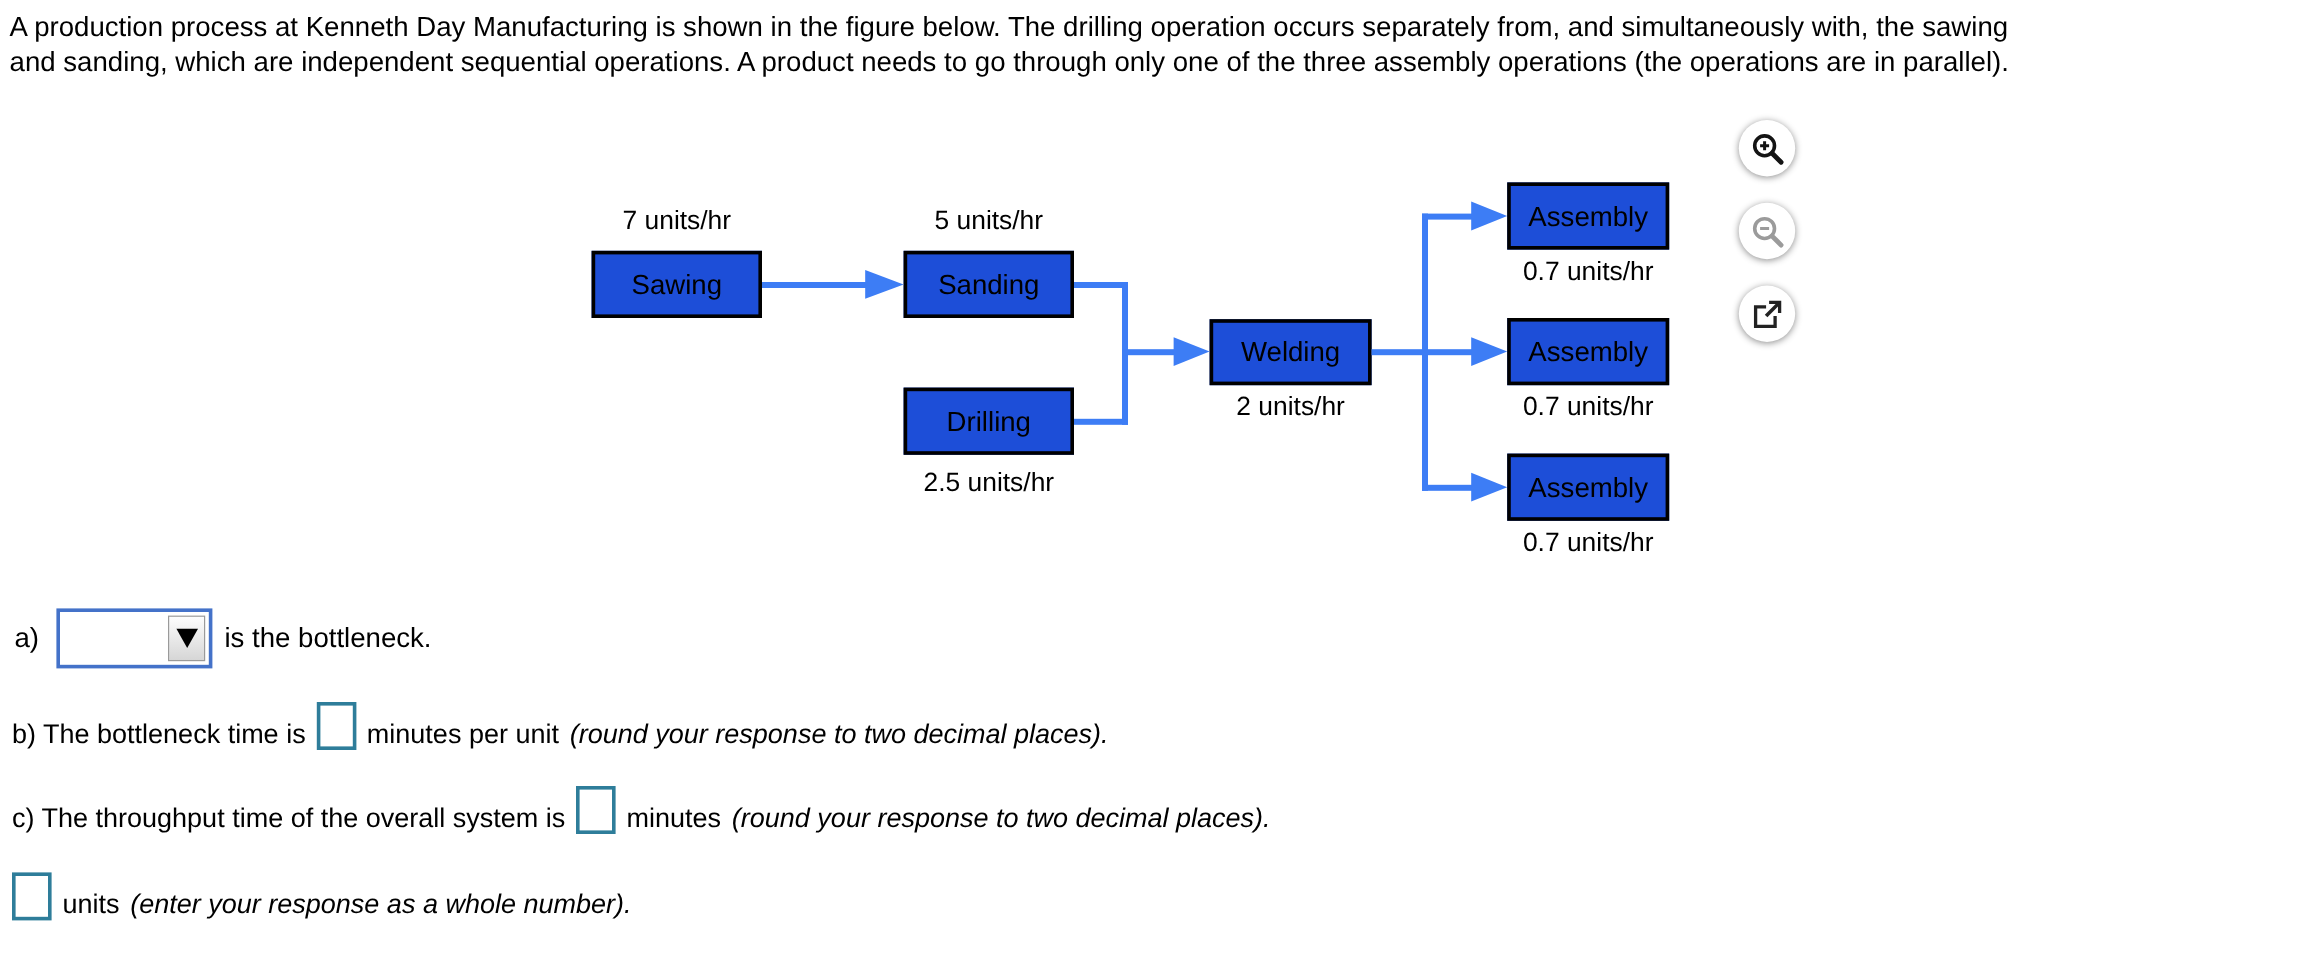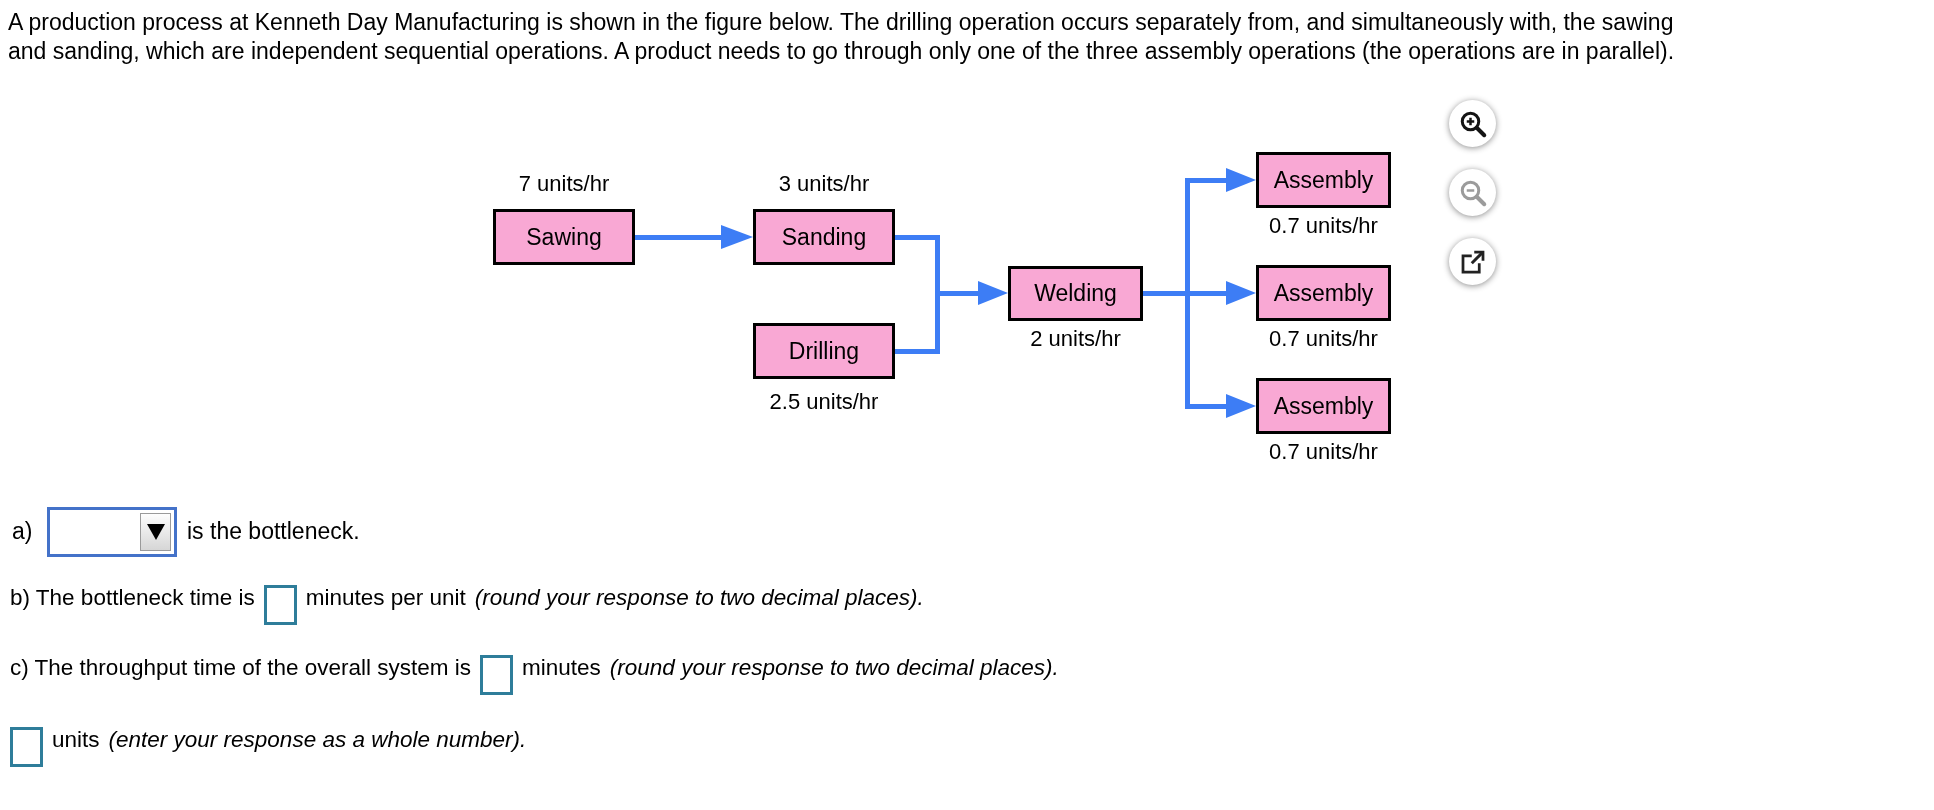--- a/index.html
+++ b/index.html
@@ -11,21 +11,21 @@
   body{
     width:1934px;height:810px;position:relative;background:#ffffff;
     font-family:"Liberation Sans",sans-serif;color:#000;overflow:hidden;
   }
   .para{
     position:absolute;left:8px;top:8px;
     font-size:23px;line-height:29px;white-space:nowrap;
   }
   
   .pbox{
-    position:absolute;box-sizing:border-box;border:3px solid #000;background:#f9a8d4;
+    position:absolute;box-sizing:border-box;border:3px solid #000;background:#1d4ed8;
     display:flex;align-items:center;justify-content:center;
     font-size:23px;
   }
   .rate{
     position:absolute;font-size:22px;text-align:center;white-space:nowrap;
   }
   
   .hline,.vline{position:absolute;background:var(--blue);}
   .ahead{
     position:absolute;width:0;height:0;
@@ -33,21 +33,21 @@
     border-left:30px solid var(--blue);
   }
   
   .iconbtn{
     position:absolute;left:1449px;width:47px;height:47px;border-radius:50%;
     background:#fff;box-shadow:0 1px 6px rgba(0,0,0,0.45);
     display:flex;align-items:center;justify-content:center;cursor:pointer;
   }
   
   .qline{
-    position:absolute;display:flex;align-items:flex-start;gap:9px;
+    position:absolute;display:flex;align-items:flex-end;gap:9px;
     font-size:22.5px;white-space:nowrap;
   }
   .note{font-style:italic;}
   .ansbox{
     box-sizing:border-box;width:33px;height:40px;
     border:3px solid var(--teal);background:#fff;outline:none;
     font-size:20px;font-family:"Liberation Sans",sans-serif;padding:0 2px;
   }
   
   .qa-label{position:absolute;font-size:23px;}
@@ -71,21 +71,21 @@
 <body>
 
 <div class="para">
   <div>A production process at Kenneth Day Manufacturing is shown in the figure below. The drilling operation occurs separately from, and simultaneously with, the sawing</div>
   <div>and sanding, which are independent sequential operations. A product needs to go through only one of the three assembly operations (the operations are in parallel).</div>
 </div>
 
 <div>
 
   <div class="rate" style="left:493px;top:171px;width:142px;text-align:center;">7 units/hr</div>
-  <div class="rate" style="left:753px;top:171px;width:142px;">3 units/hr</div>
+  <div class="rate" style="left:753px;top:171px;width:142px;">5 units/hr</div>
   <div class="rate" style="left:753px;top:389px;width:142px;">2.5 units/hr</div>
   <div class="rate" style="left:1008px;top:326px;width:135px;text-align:center;">2 units/hr</div>
   <div class="rate" style="left:1256px;top:213px;width:135px;">0.7 units/hr</div>
   <div class="rate" style="left:1256px;top:326px;width:135px;">0.7 units/hr</div>
   <div class="rate" style="left:1256px;top:439px;width:135px;">0.7 units/hr</div>
 
   <div class="pbox" style="left:493px;top:209px;width:142px;height:56px;">
     <span>Sawing</span>
   </div>
   <div class="pbox" style="left:753px;top:209px;width:142px;height:56px;">

